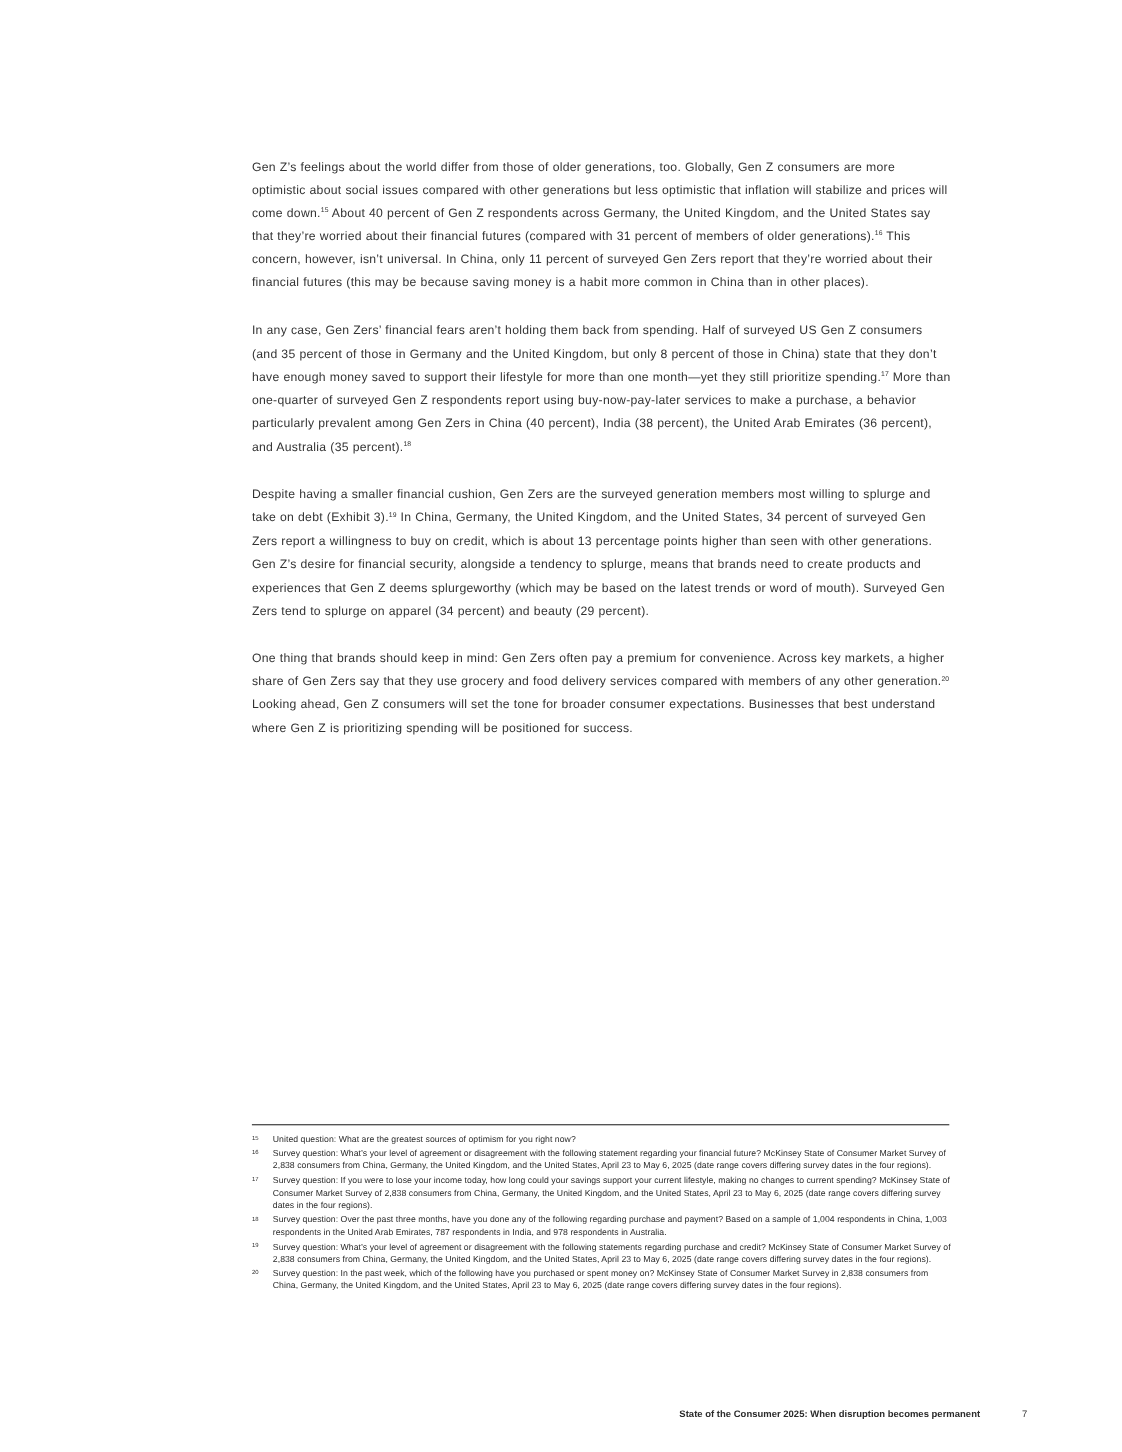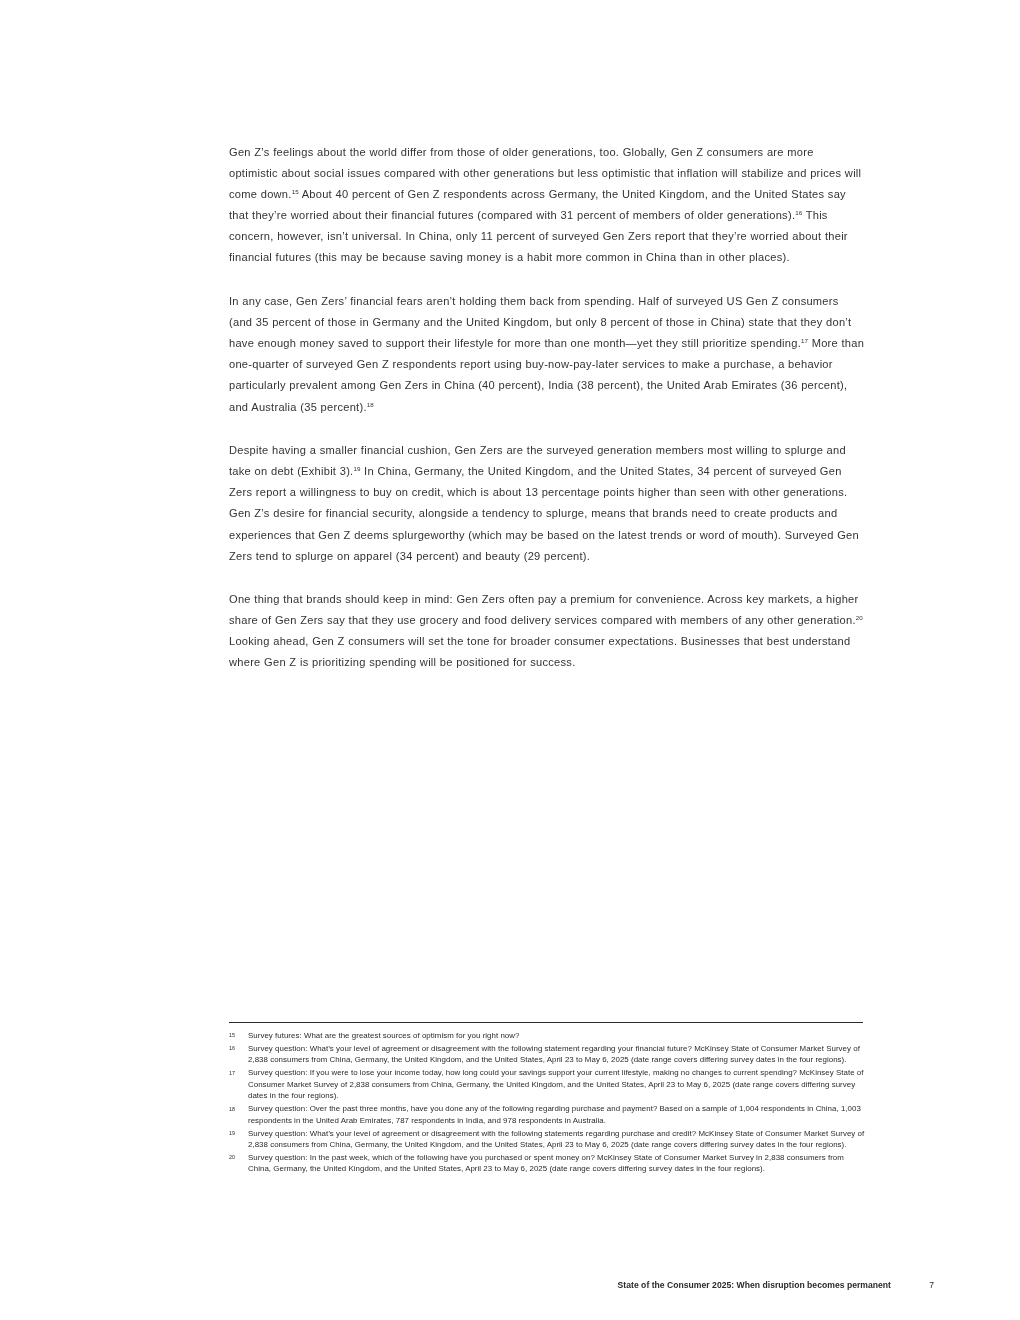--- a/index.html
+++ b/index.html
@@ -129,21 +129,21 @@
       <p class="para">In any case, Gen Zers’ financial fears aren’t holding them back from spending. Half of surveyed US Gen Z consumers (and 35 percent of those in Germany and the United Kingdom, but only 8 percent of those in China) state that they don’t have enough money saved to support their lifestyle for more than one month—yet they still prioritize spending.<sup class="fn">17</sup> More than one-quarter of surveyed Gen Z respondents report using buy-now-pay-later services to make a purchase, a behavior particularly prevalent among Gen Zers in China (40 percent), India (38 percent), the United Arab Emirates (36 percent), and Australia (35 percent).<sup class="fn">18</sup></p>
       <p class="para">Despite having a smaller financial cushion, Gen Zers are the surveyed generation members most willing to splurge and take on debt (Exhibit 3).<sup class="fn">19</sup> In China, Germany, the United Kingdom, and the United States, 34 percent of surveyed Gen Zers report a willingness to buy on credit, which is about 13 percentage points higher than seen with other generations. Gen Z’s desire for financial security, alongside a tendency to splurge, means that brands need to create products and experiences that Gen Z deems splurgeworthy (which may be based on the latest trends or word of mouth). Surveyed Gen Zers tend to splurge on apparel (34 percent) and beauty (29 percent).</p>
       <p class="para">One thing that brands should keep in mind: Gen Zers often pay a premium for convenience. Across key markets, a higher share of Gen Zers say that they use grocery and food delivery services compared with members of any other generation.<sup class="fn">20</sup> Looking ahead, Gen Z consumers will set the tone for broader consumer expectations. Businesses that best understand where Gen Z is prioritizing spending will be positioned for success.</p>
     </div>
 
   <div class="footnote-rule"></div>
 
   <div class="footnotes" id="footnote-list">
       <div class="footnote">
         <span class="fn-marker">15</span>
-        <span class="fn-text">Survey futures: What are the greatest sources of optimism for you right now?</span>
+        <span class="fn-text">United question: What are the greatest sources of optimism for you right now?</span>
       </div>
       <div class="footnote">
         <span class="fn-marker">16</span>
         <span class="fn-text">Survey question: What’s your level of agreement or disagreement with the following statement regarding your financial future? McKinsey State of Consumer Market Survey of 2,838 consumers from China, Germany, the United Kingdom, and the United States, April 23 to May 6, 2025 (date range covers differing survey dates in the four regions).</span>
       </div>
       <div class="footnote">
         <span class="fn-marker">17</span>
         <span class="fn-text">Survey question: If you were to lose your income today, how long could your savings support your current lifestyle, making no changes to current spending? McKinsey State of Consumer Market Survey of 2,838 consumers from China, Germany, the United Kingdom, and the United States, April 23 to May 6, 2025 (date range covers differing survey dates in the four regions).</span>
       </div>
       <div class="footnote">

